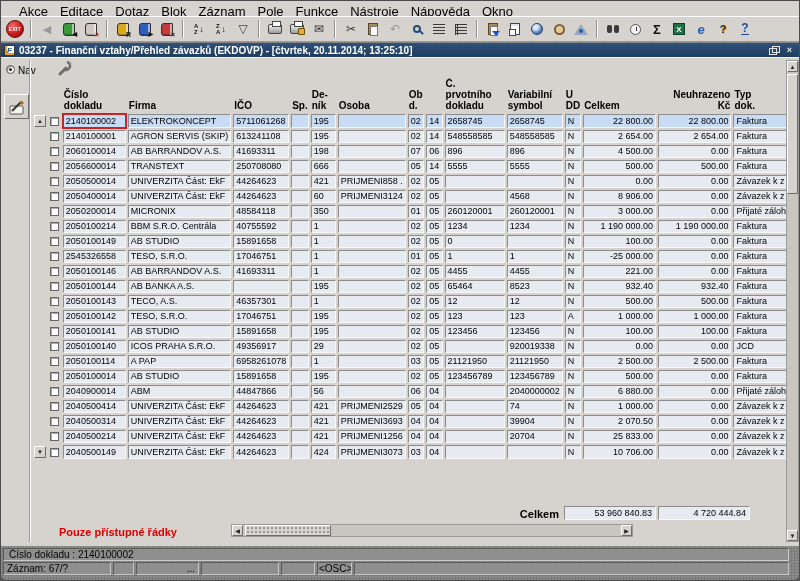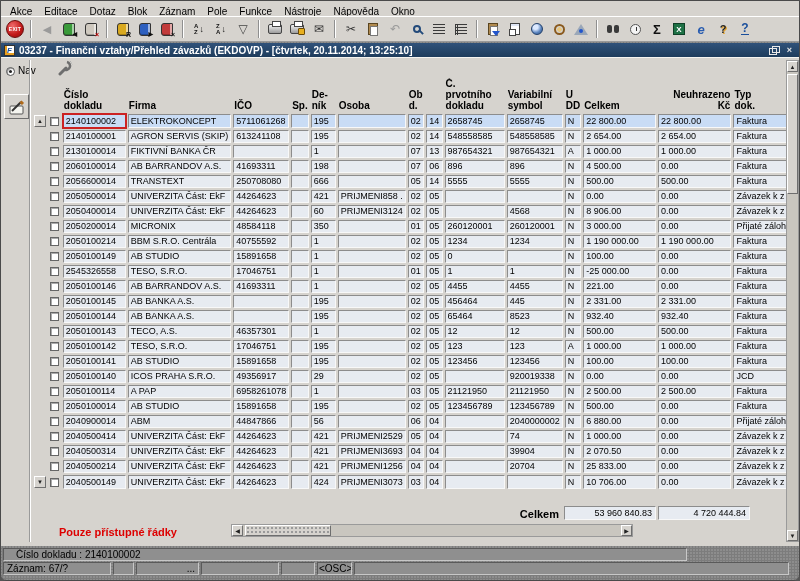--- a/index.html
+++ b/index.html
@@ -6,22 +6,22 @@
   html,body { width:800px; height:581px; }
   body { font-family:"Liberation Sans", sans-serif; background:#555; }
 
   .app { position:relative; width:800px; height:581px; overflow:hidden;
          background-color:#8d8d8d;
          background-image:radial-gradient(#7c7c7c 1px, transparent 1.2px);
          background-size:3px 3px; border:1px solid #4a4a4a; border-radius:0 0 6px 6px; }
 
   
   .menubar { position:absolute; top:0; left:0; right:0; height:22px; background:#d6d3ce;
-             border-bottom:1px solid #f5f4f0; display:flex; align-items:center; padding-left:3px;
-             font-size:10px; color:#000; }
+             border-bottom:1px solid #f5f4f0; display:flex; align-items:center; padding-left:12px;
+             font-size:13px; color:#000; }
   .menu-item { padding:0 6px; cursor:default; white-space:nowrap; }
   .menu-item .u { text-decoration:underline; }
 
   
   .toolbar { position:absolute; top:15px; left:0; right:0; height:26px; background:#d6d3ce;
              border-top:1px solid #fff; border-bottom:1px solid #9a9a9a;
              display:flex; align-items:center; padding-left:3px; }
   .tbi { width:20px; height:20px; display:flex; align-items:center; justify-content:center;
          font-size:13px; margin:0 1px; position:relative; }
   .tbsep { width:2px; height:18px; border-left:1px solid #8f8f8f; border-right:1px solid #ffffff; margin:0 4px; }
@@ -74,39 +74,39 @@
             box-shadow:inset 2px -2px 0 #e8a020; }
   .title-text { flex:1; white-space:nowrap; overflow:hidden; }
   .winbtns { display:flex; gap:3px; }
   .wbtn { width:13px; height:11px; color:#e8e8e8; font-size:9px; line-height:11px; text-align:center; }
   .wbtn.restore { position:relative; }
   .wbtn.restore::before { content:""; position:absolute; left:2px; top:3px; width:6px; height:5px; border:1px solid #e8e8e8; }
   .wbtn.restore::after { content:""; position:absolute; left:5px; top:1px; width:6px; height:5px; border:1px solid #e8e8e8; }
 
   
   .content { position:absolute; top:56px; left:0; right:0; height:489px; background:#d6d3ce; border-top:1px solid #f5f4f0; }
-  .nav-tab { position:absolute; left:5px; top:7px; display:flex; align-items:flex-end; gap:3px; font-size:10px; color:#000; }
+  .nav-tab { position:absolute; left:5px; top:7px; display:flex; align-items:flex-start; gap:3px; font-size:10px; color:#000; }
   .radio { width:9px; height:9px; border-radius:50%; background:#fff; border:1px solid #555;
            box-shadow:inset 1px 1px 1px #999; position:relative; }
   .radio::after { content:""; position:absolute; inset:2px; background:#222; border-radius:50%; }
   .groove-v { position:absolute; left:28px; top:2px; bottom:4px; width:2px; border-left:1px solid #9a9a9a; border-right:1px solid #fff; }
   .side-btn { position:absolute; left:3px; top:36px; width:25px; height:25px; background:#d6d3ce;
               border:1px solid; border-color:#fff #6e6e6e #6e6e6e #fff; display:flex; align-items:center; justify-content:center; }
   .wrench { position:absolute; left:56px; top:2px; width:16px; height:16px; }
 
   
   .grid-wrap { position:absolute; left:30px; top:18px; width:760px; overflow:hidden; }
   table.grid { table-layout:fixed; border-collapse:separate; border-spacing:2px; }
   .grid th { height:30px; vertical-align:bottom; text-align:left; font-size:10px; font-weight:bold;
              white-space:pre-line; line-height:11px; padding:0 1px 1px 1px; overflow:hidden; color:#000; }
   .grid th.h-right { text-align:right; }
   .grid td { height:11px; line-height:11px; font-size:9px; padding:0 2px; white-space:nowrap; overflow:hidden;
              background:#e7ebf1; border:1px solid; border-color:#8c8c8c #f8f8f8 #f8f8f8 #8c8c8c; color:#000; }
   .grid td.plain { background:transparent; border-color:transparent; padding:0; text-align:center; }
-  .grid td.num { }
+  .grid td.num { text-align:right; }
   .grid td.sel { background:#c9dcf5; }
   .grid td.cur { border-color:#cc2222; box-shadow:0 0 0 1px #cc2222; }
   .cb { display:block; margin:0 auto; width:9px; height:9px; background:#fff; border:1px solid #666; box-shadow:inset 1px 1px 0 #aaa; }
   .gbtn { display:flex; align-items:center; justify-content:center; width:12px; height:12px; background:#d6d3ce;
           border:1px solid; border-color:#fff #6e6e6e #6e6e6e #fff; font-size:6px; color:#222; }
 
   
   .total-label { position:absolute; left:420px; top:450px; width:138px; text-align:right; font-size:11px; font-weight:bold; }
   .total-field { position:absolute; top:448px; height:14px; width:92px; background:#e7ebf1; font-size:9px;
                  line-height:12px; text-align:right; padding:0 3px; border:1px solid; border-color:#8c8c8c #f8f8f8 #f8f8f8 #8c8c8c; }
@@ -120,23 +120,23 @@
             font-size:6px; display:flex; align-items:center; justify-content:center; color:#222; }
   .hs-left { left:0; top:0; } .hs-right { right:0; top:0; }
   .vs-up { left:0; top:0; } .vs-down { left:0; bottom:0; }
   .hs-thumb { position:absolute; left:13px; top:0; width:86px; height:11px; background:#d6d3ce;
               border:1px solid; border-color:#fff #6e6e6e #6e6e6e #fff;
               background-image:radial-gradient(#9a9a9a 1px, transparent 1px); background-size:4px 4px; }
   .vs-thumb { position:absolute; left:0; top:13px; width:11px; height:120px; background:#d6d3ce;
               border:1px solid; border-color:#fff #6e6e6e #6e6e6e #fff; }
 
   
-  .status1 { position:absolute; top:547px; left:2px; width:684px; height:13px; background:#8f8f8f;
+  .status1 { position:absolute; top:547px; left:2px; width:786px; height:13px; background:#8f8f8f;
              border:1px solid; border-color:#5a5a5a #c8c8c8 #c8c8c8 #5a5a5a; font-size:10px; line-height:11px;
-             color:#000; padding:0 12px; white-space:nowrap; overflow:hidden; }
+             color:#000; padding:0 5px; white-space:nowrap; overflow:hidden; }
   .status2 { position:absolute; top:561px; left:2px; width:786px; height:30px; }
   .sseg { position:absolute; top:0; height:13px; background:#8f8f8f; border:1px solid;
           border-color:#5a5a5a #c8c8c8 #c8c8c8 #5a5a5a; font-size:10px; line-height:11px; color:#000;
           padding:0 3px; white-space:nowrap; overflow:hidden; }
   .s1 { left:0; width:108px; } .s2 { left:110px; width:21px; } .s3 { left:133px; width:63px; text-align:right; }
   .s4 { left:198px; width:78px; } .s5 { left:278px; width:34px; } .s6 { left:314px; width:35px; text-align:center; padding:0 1px; }
   .s7 { left:351px; width:435px; }
 </style>
 </head>
 <body>
@@ -398,40 +398,20 @@
               <td>N</td>
               <td class="num">2 654.00</td>
               <td class="num">2 654.00</td>
               <td>Faktura</td>
             </tr>
             <tr>
               <td class="plain"></td>
               <td class="plain">
                 <span class="cb"></span>
               </td>
-              <td>2130100014</td>
-              <td>FIKTIVNÍ BANKA ČR</td>
-              <td></td>
-              <td></td>
-              <td>1</td>
-              <td></td>
-              <td>07</td>
-              <td>13</td>
-              <td>987654321</td>
-              <td>987654321</td>
-              <td>A</td>
-              <td class="num">1 000.00</td>
-              <td class="num">1 000.00</td>
-              <td>Faktura</td>
-            </tr>
-            <tr>
-              <td class="plain"></td>
-              <td class="plain">
-                <span class="cb"></span>
-              </td>
               <td>2060100014</td>
               <td>AB BARRANDOV A.S.</td>
               <td>41693311</td>
               <td></td>
               <td>198</td>
               <td></td>
               <td>07</td>
               <td>06</td>
               <td>896</td>
               <td>896</td>
@@ -591,40 +571,20 @@
               <td></td>
               <td>1</td>
               <td></td>
               <td>02</td>
               <td>05</td>
               <td>4455</td>
               <td>4455</td>
               <td>N</td>
               <td class="num">221.00</td>
               <td class="num">0.00</td>
-              <td>Faktura</td>
-            </tr>
-            <tr>
-              <td class="plain"></td>
-              <td class="plain">
-                <span class="cb"></span>
-              </td>
-              <td>2050100145</td>
-              <td>AB BANKA A.S.</td>
-              <td></td>
-              <td></td>
-              <td>195</td>
-              <td></td>
-              <td>02</td>
-              <td>05</td>
-              <td>456464</td>
-              <td>445</td>
-              <td>N</td>
-              <td class="num">2 331.00</td>
-              <td class="num">2 331.00</td>
               <td>Faktura</td>
             </tr>
             <tr>
               <td class="plain"></td>
               <td class="plain">
                 <span class="cb"></span>
               </td>
               <td>2050100144</td>
               <td>AB BANKA A.S.</td>
               <td></td>

